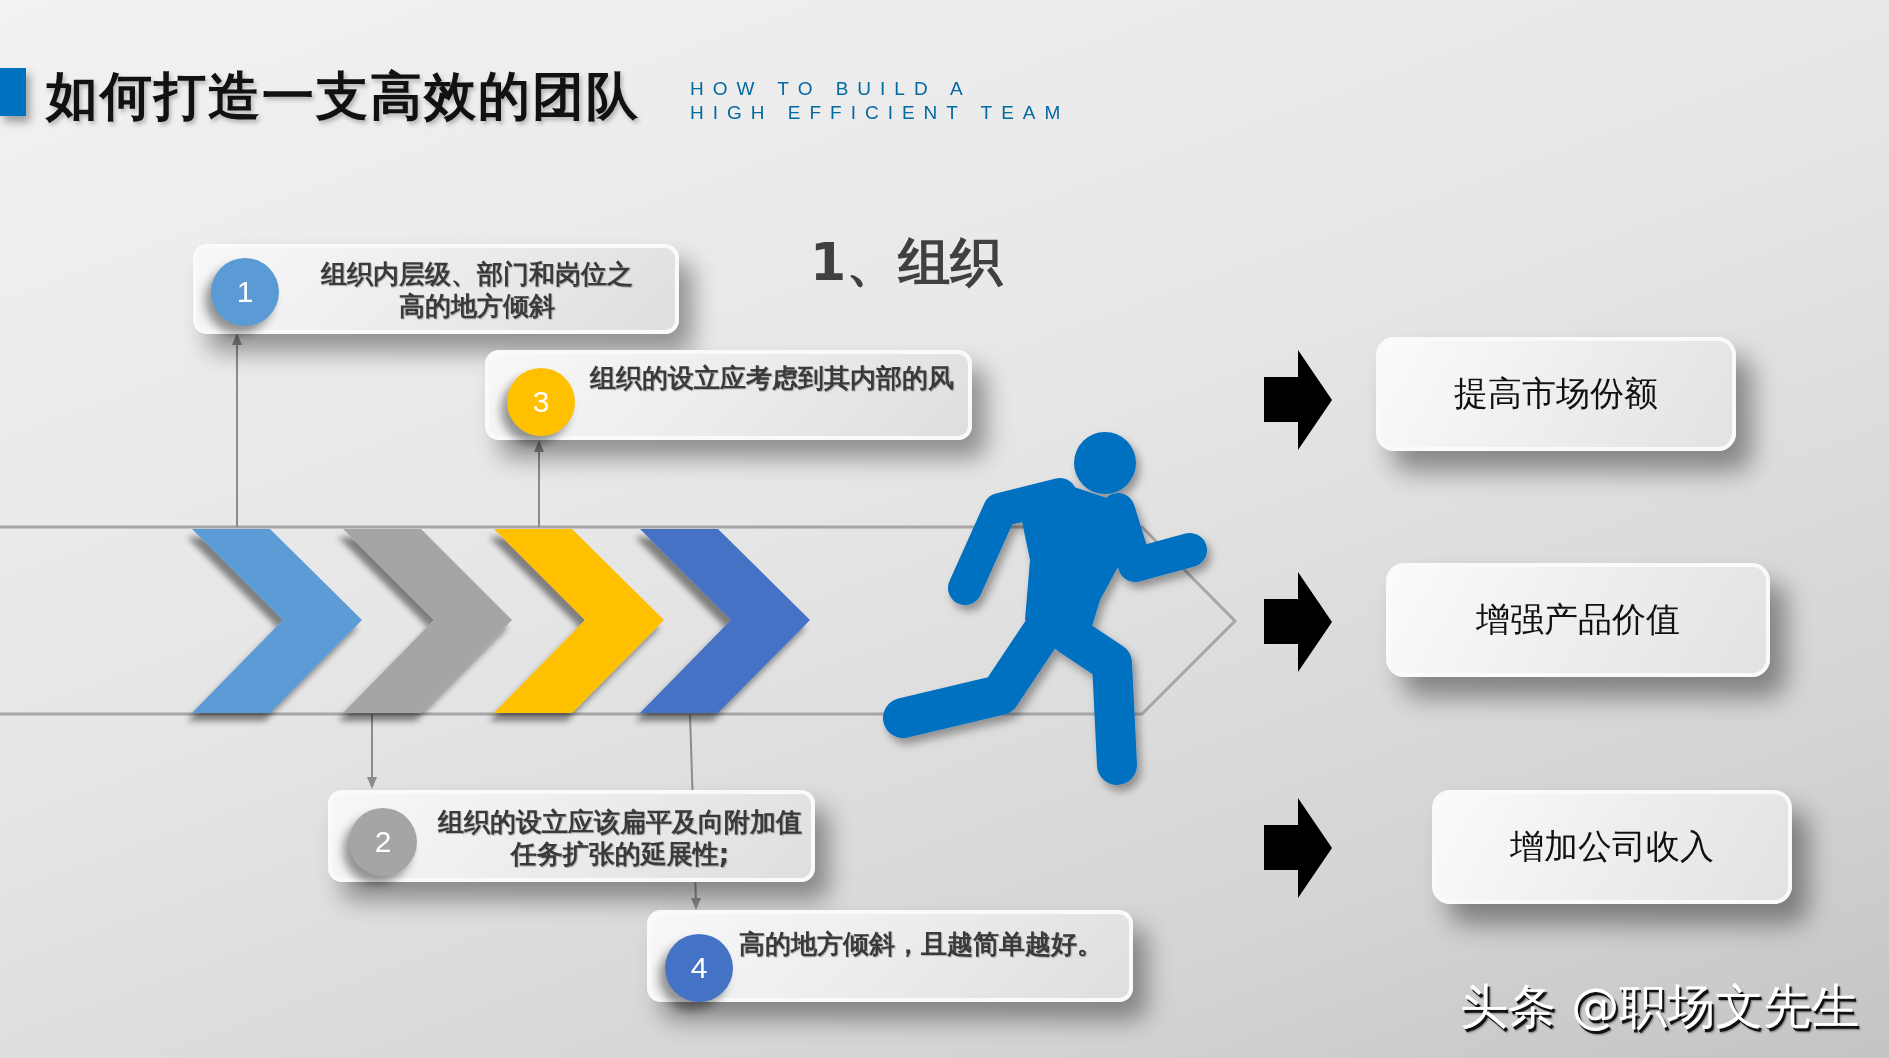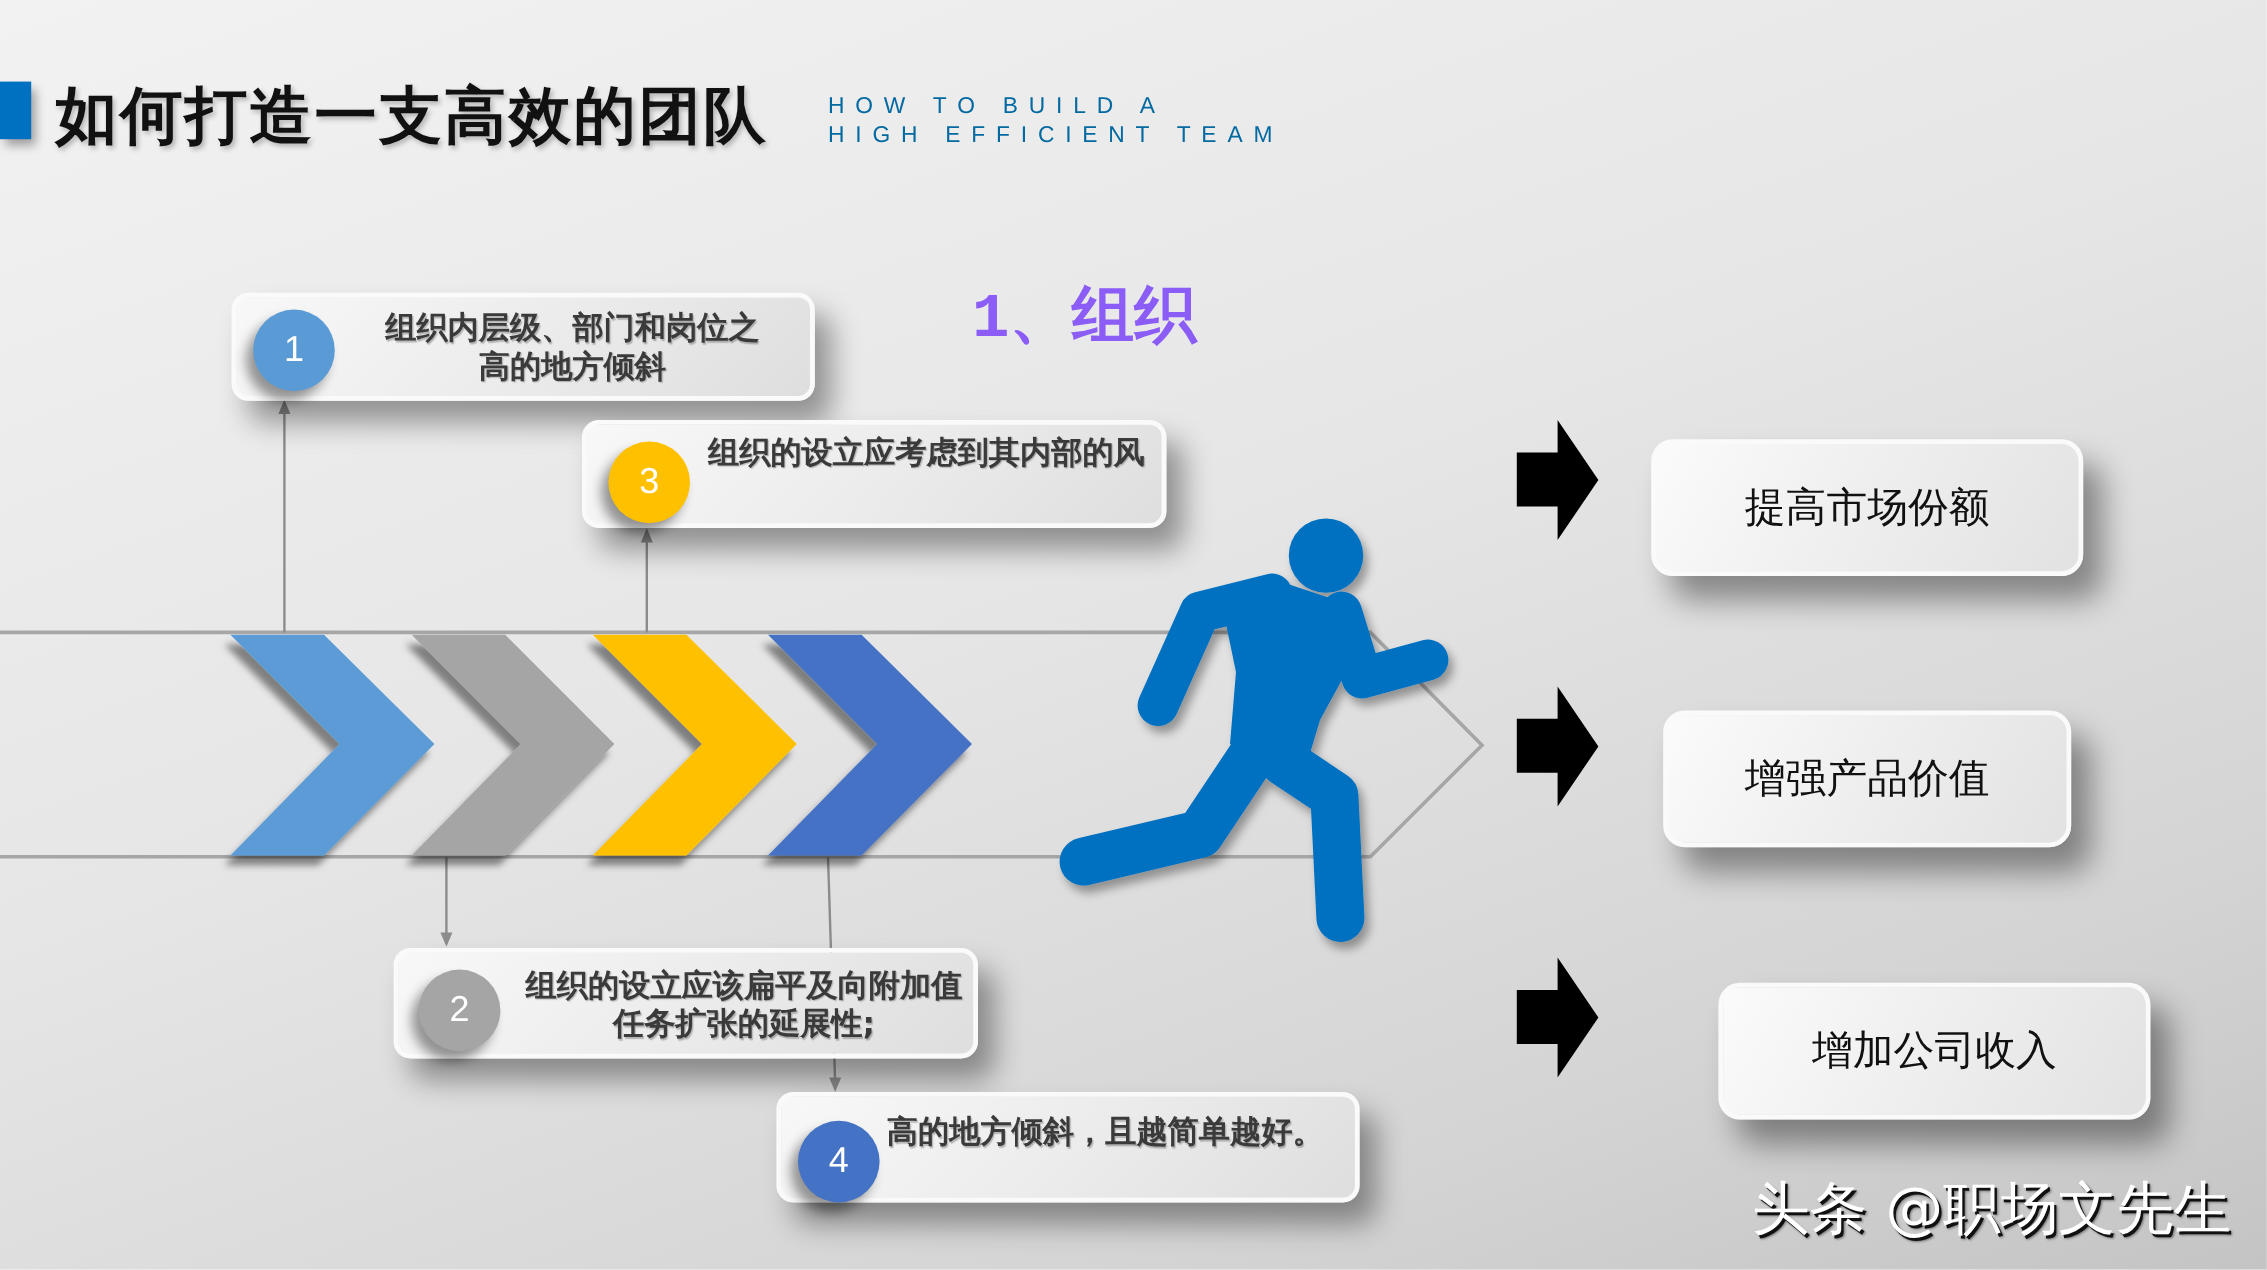--- a/index.html
+++ b/index.html
@@ -5,21 +5,21 @@
   html, body { margin:0; padding:0; }
   body {
     width:1889px; height:1058px; overflow:hidden; position:relative;
     background: linear-gradient(160deg, #f2f2f2 0%, #e6e6e6 45%, #d4d4d4 80%, #c4c4c4 100%);
     font-family: "DejaVu Sans", "Liberation Sans", sans-serif;
   }
   .abs { position:absolute; }
   .title-accent { left:0; top:68px; width:26px; height:48px; background:#0070c0; box-shadow: 4px 6px 8px rgba(0,0,0,0.35); }
   .title-text { left:46px; top:62px; font-size:52px; font-weight:bold; color:#111; letter-spacing:2px; white-space:nowrap; text-shadow: 2px 3px 4px rgba(0,0,0,0.25); }
   .subtitle { left:690px; top:77px; font-family:"Liberation Sans", sans-serif; font-size:19px; letter-spacing:9px; line-height:24px; color:#0369a1; white-space:nowrap; }
-  .section-title { left:810px; top:228px; font-size:52px; font-weight:bold; color:#8b5cf6; white-space:nowrap;font-family:Liberation Mono, monospace; }
+  .section-title { left:810px; top:228px; font-size:52px; font-weight:bold; color:#404040; white-space:nowrap; }
   .note-box {
     border-radius:14px;
     background: linear-gradient(135deg, #f8f8f8 0%, #ececec 50%, #dedede 100%);
     border:4px solid #fafafa;
     box-shadow: 14px 18px 24px rgba(0,0,0,0.38);
     box-sizing:border-box;
   }
   .note-circle {
     position:absolute; width:68px; height:68px; border-radius:50%;
     color:#fff; font-family:"Liberation Sans", sans-serif; font-size:30px;
@@ -29,21 +29,21 @@
   .note-text {
     position:absolute; font-size:26px; font-weight:bold; color:#3a3a3a;
     line-height:32px; text-align:center; text-shadow: 1px 1px 1px rgba(0,0,0,0.25);
   }
   .result-box {
     border-radius:18px;
     background: linear-gradient(120deg, #fbfbfb 0%, #eeeeee 50%, #e2e2e2 100%);
     border:4px solid #fafafa; box-sizing:border-box;
     box-shadow: 16px 20px 26px rgba(0,0,0,0.4);
     display:flex; align-items:center; justify-content:center;
-    font-size:34px; color:#111;margin-top:29px;
+    font-size:34px; color:#111;
   }
   .watermark { left:1460px; top:975px; font-size:48px; color:#fff; white-space:nowrap;
     text-shadow: 2px 3px 0 #111, 3px 4px 2px rgba(0,0,0,0.4); }
 </style>
 </head>
 <body>
 
 <div class="abs title-accent"></div>
 <div class="abs title-text">如何打造一支高效的团队</div>
 <div class="abs subtitle">
@@ -124,20 +124,20 @@
 </div>
 
 <svg class="abs" style="left:1262px;top:348px" width="76" height="104">
   <polygon points="2,29 36,29 36,2 70,52 36,102 36,74 2,74" fill="#000"></polygon>
 </svg>
 <div class="abs result-box" style="left:1376px;top:337px;width:360px;height:114px;">提高市场份额</div>
 
 <svg class="abs" style="left:1262px;top:570px" width="76" height="104">
   <polygon points="2,29 36,29 36,2 70,52 36,102 36,74 2,74" fill="#000"></polygon>
 </svg>
-<div class="abs result-box" style="left:1386px;top:563px;width:340px;height:114px;">增强产品价值</div>
+<div class="abs result-box" style="left:1386px;top:563px;width:384px;height:114px;">增强产品价值</div>
 
 <svg class="abs" style="left:1262px;top:796px" width="76" height="104">
   <polygon points="2,29 36,29 36,2 70,52 36,102 36,74 2,74" fill="#000"></polygon>
 </svg>
 <div class="abs result-box" style="left:1432px;top:790px;width:360px;height:114px;">增加公司收入</div>
 
 <div class="abs watermark">头条 @职场文先生</div>
 
 </body></html>

